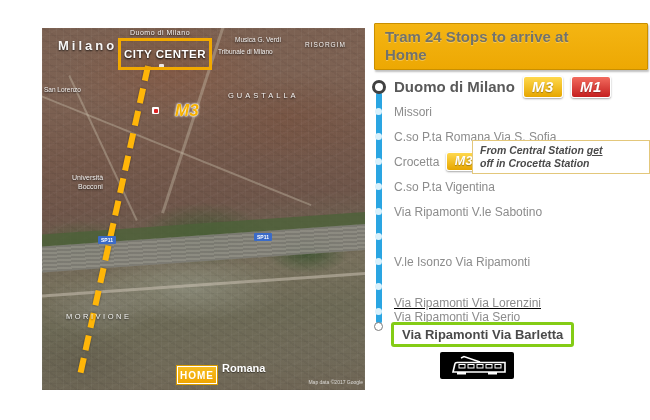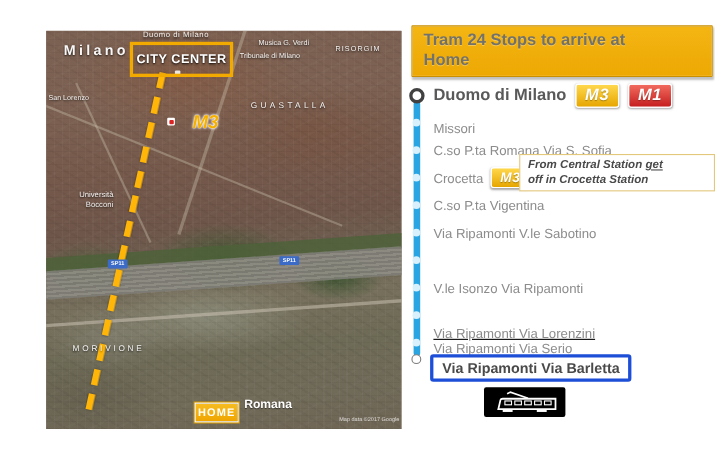--- a/index.html
+++ b/index.html
@@ -95,21 +95,21 @@
   #stops{position:absolute;left:374px;top:74px;width:274px;height:290px;}
   .stops-line{position:absolute;left:1.5px;top:18px;width:6px;height:232px;background:#2AA5E2;border-radius:3px;}
   .stop-dot{position:absolute;left:1px;width:7px;height:7px;border-radius:50%;background:#D9F1FC;}
   .circle-origin{position:absolute;left:-2.5px;top:5.5px;width:8px;height:8px;border-radius:50%;background:#fff;border:3px solid #414141;}
   .circle-dest{position:absolute;left:-0.5px;top:248px;width:7px;height:7px;border-radius:50%;background:#fff;border:1.5px solid #7d7d7d;}
   .stop-row{position:absolute;left:0;width:274px;height:25px;display:flex;align-items:center;padding-left:20px;box-sizing:border-box;}
   .stop-row .lbl{color:#8C8C8C;font-size:12px;white-space:nowrap;}
   .stop-row.origin .lbl{color:#595959;font-weight:bold;font-size:15px;}
   .stop-row.destination{height:27px;}
   .stop-row.destination .lbl{
-    display:inline-block;border:3px solid #1d4ed8;border-radius:3px;background:#fff;
+    display:inline-block;border:3px solid #84cc16;border-radius:3px;background:#fff;
     padding:2px 8px;color:#4A4A4A;font-weight:bold;font-size:13px;margin-left:-3px;
   }
   .mbadge{
     display:inline-block;margin-left:8px;width:38px;height:20px;border-radius:3px;
     border:1.5px solid #fff;box-shadow:0 1px 2px rgba(0,0,0,.35);
     color:#fff;font-weight:bold;font-style:italic;font-size:15px;line-height:20px;text-align:center;
     text-shadow:0 1px 1px rgba(0,0,0,.3);letter-spacing:.5px;
   }
   .mbadge.small{width:33px;height:17px;font-size:12.5px;line-height:17px;margin-left:7px;}
   .mbadge.yellow{background:linear-gradient(180deg,#FFD84D,#E6A600);}
@@ -183,21 +183,21 @@
 
   <div class="note-box">
     <div><span>From Central Station </span><u>get</u></div>
     <div>off in Crocetta Station</div>
   </div>
 <div class="stop-row origin" style="top: 0px;">
       <span class="lbl">Duomo di Milano</span>
       <span class="mbadge yellow">M3</span>
       <span class="mbadge red">M1</span>
     </div>
-    <div class="stop-row normal" style="top: 25px; align-items: flex-end;">
+    <div class="stop-row normal" style="top: 25px;">
       <span class="lbl">Missori</span>
     </div>
     <div class="stop-dot" style="top: 34px;"></div>
     <div class="stop-row normal" style="top: 50px;">
       <span class="lbl">C.so P.ta Romana Via S. Sofia</span>
     </div>
     <div class="stop-dot" style="top: 59px;"></div>
     <div class="stop-row normal" style="top: 75px;">
       <span class="lbl">Crocetta</span>
       <span class="mbadge yellow small">M3</span>

